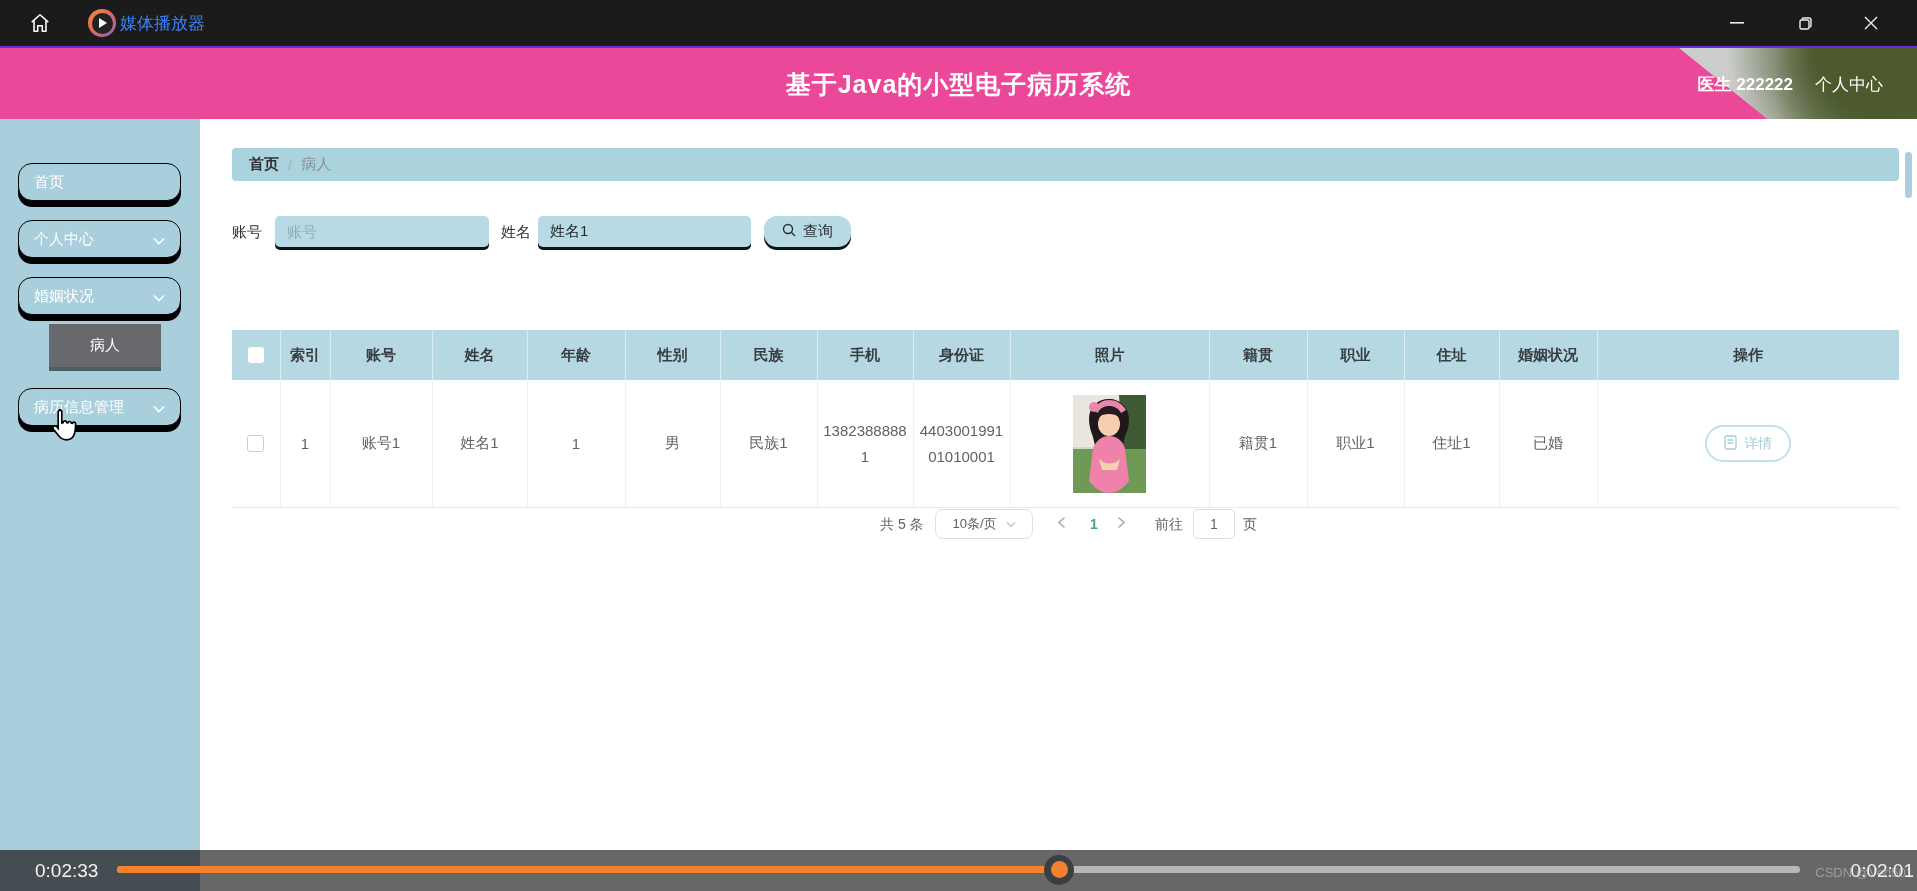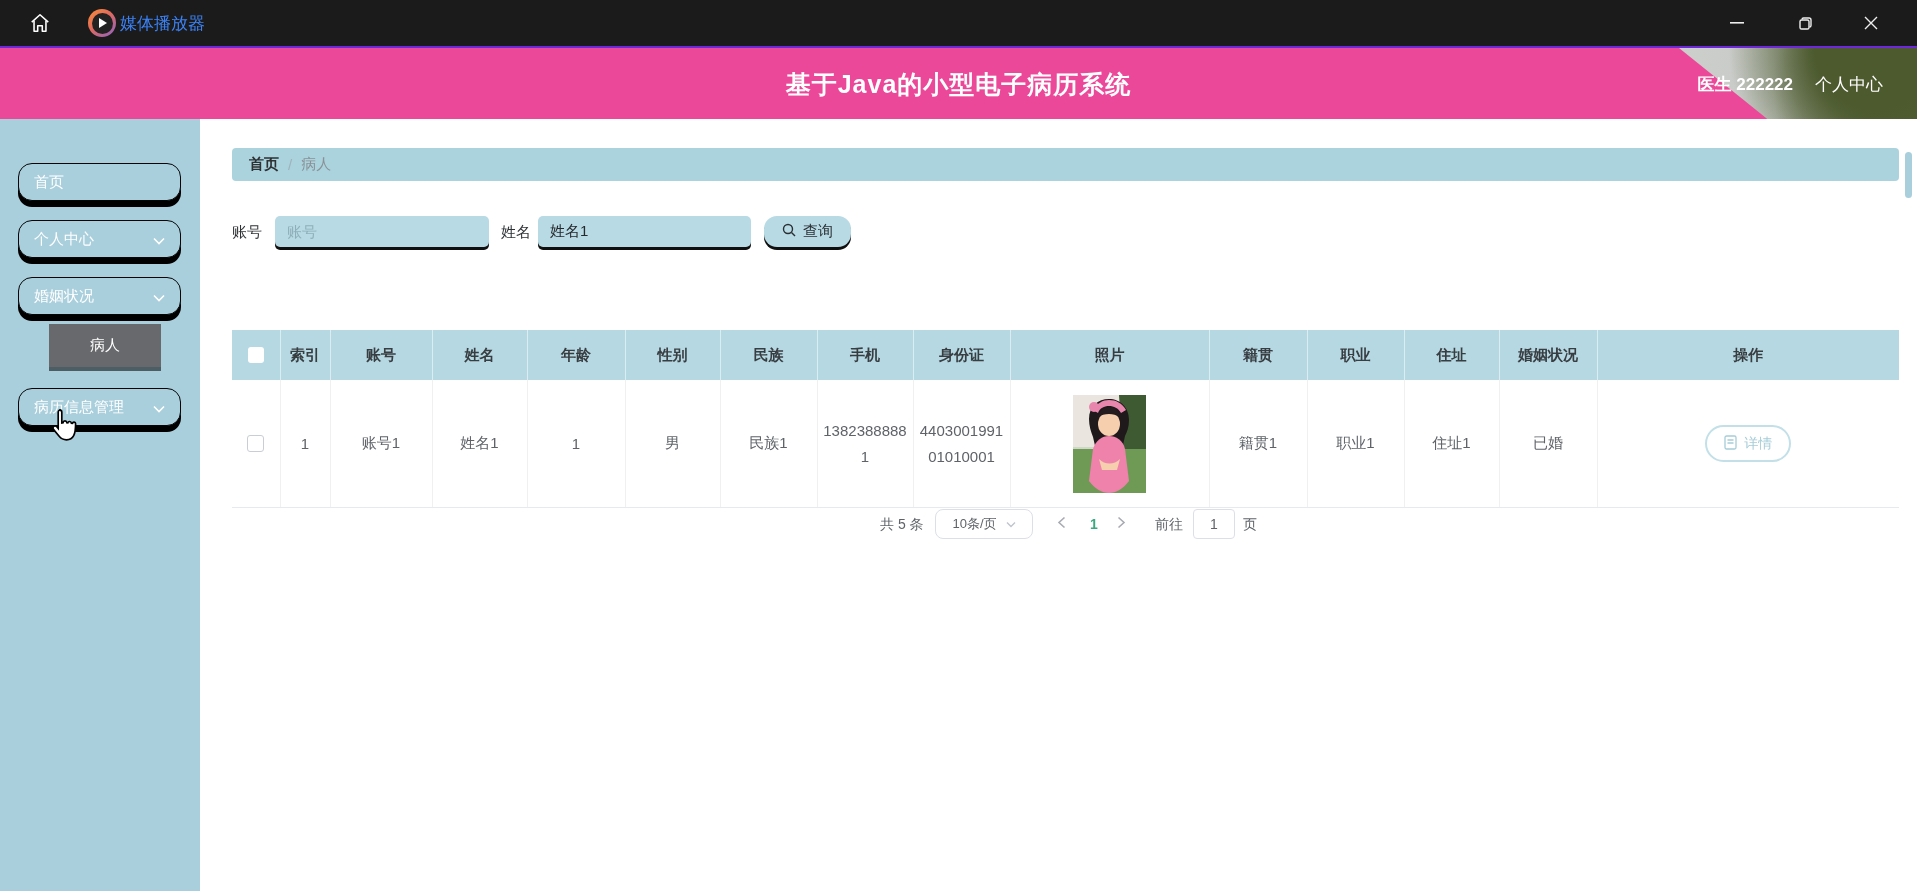--- a/index.html
+++ b/index.html
@@ -302,14 +302,27 @@
     <div class="pg pg-arrow" style="left:908px">
       <svg width="9" height="13" viewBox="0 0 9 13" fill="none" stroke="#a8abb2" stroke-width="1.6">
           <path d="M1.5 1.5 L7 6.5 L1.5 11.5"></path>
         </svg>
     </div>
     <div class="pg" style="left:955px">前往</div>
     <input class="pg pg-input" value="1" style="">
     <div class="pg" style="left:1043px">页</div>
   </div>
 
+  <div class="playerbar">
+    <div class="pb-left-shade"></div>
+    <div class="time-cur">0:02:33</div>
+    <div class="track">
+      <div class="fill" style="width: 56%;">
+        <div class="knob">
+            <div class="knob-core"></div>
+          </div>
+      </div>
+    </div>
+    <div class="watermark">CSDN @Ved501</div>
+    <div class="time-end">0:02:01</div>
+  </div>
 
 </div>
 
 </body></html>

